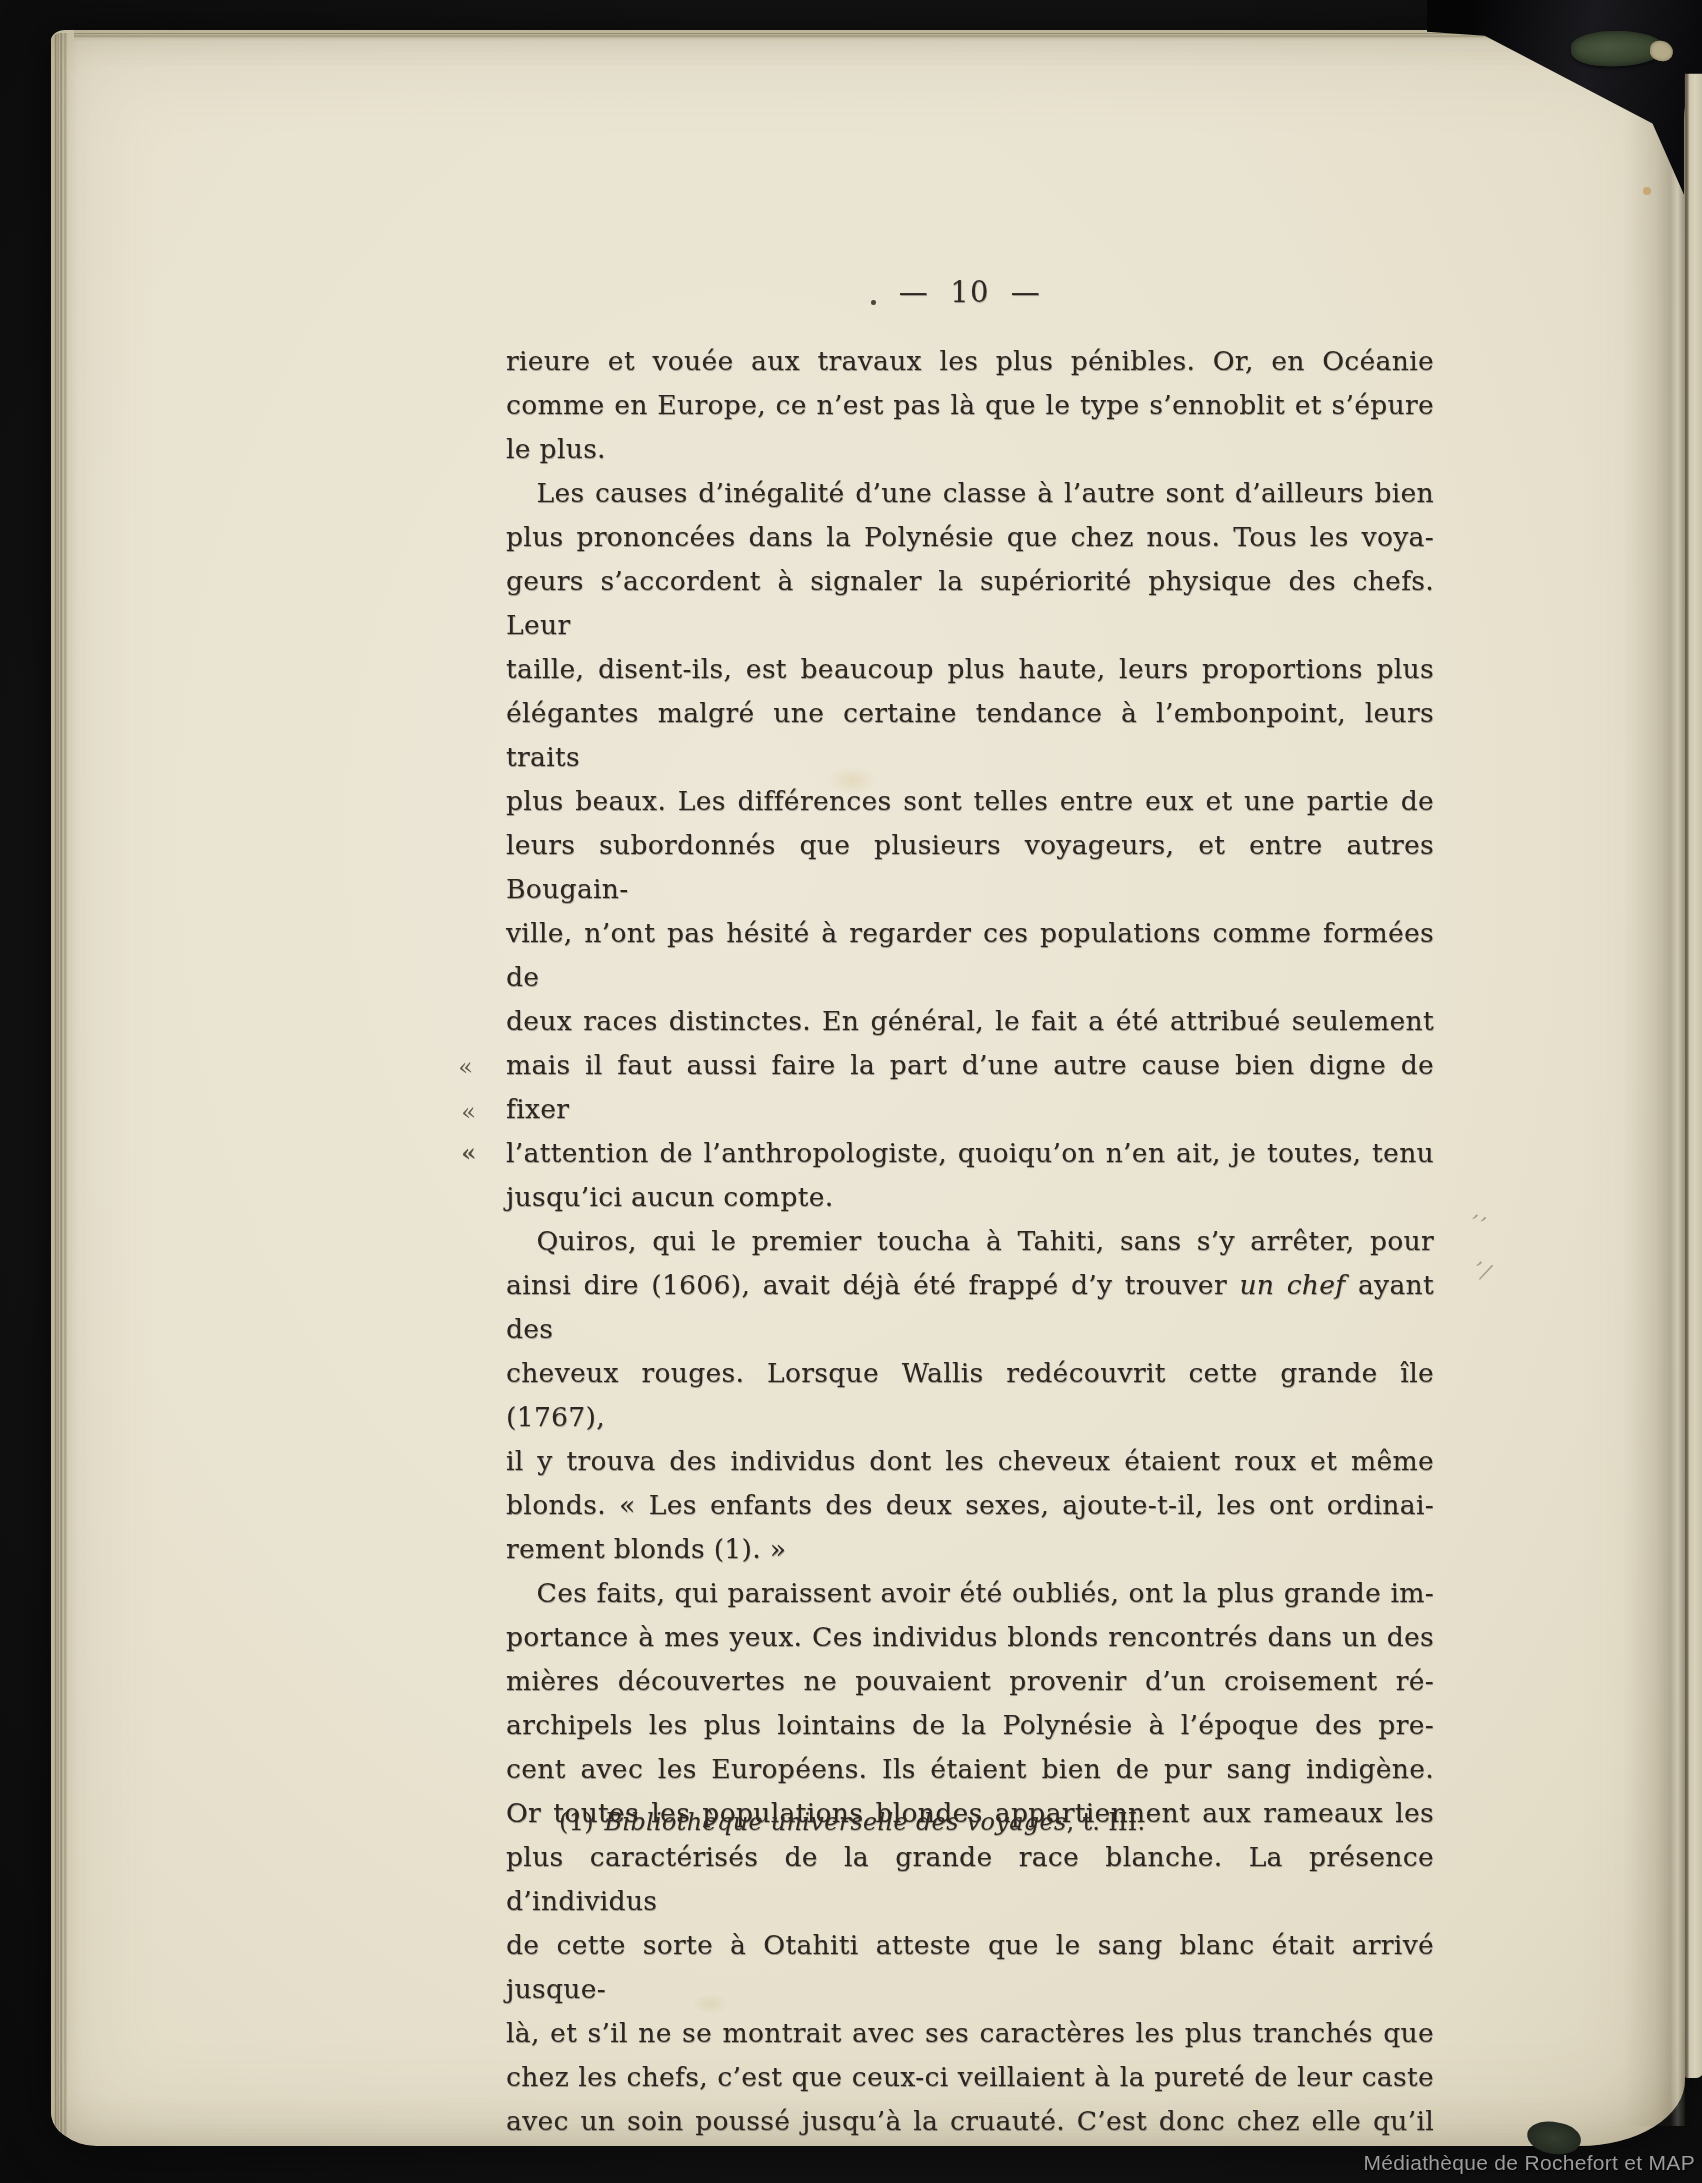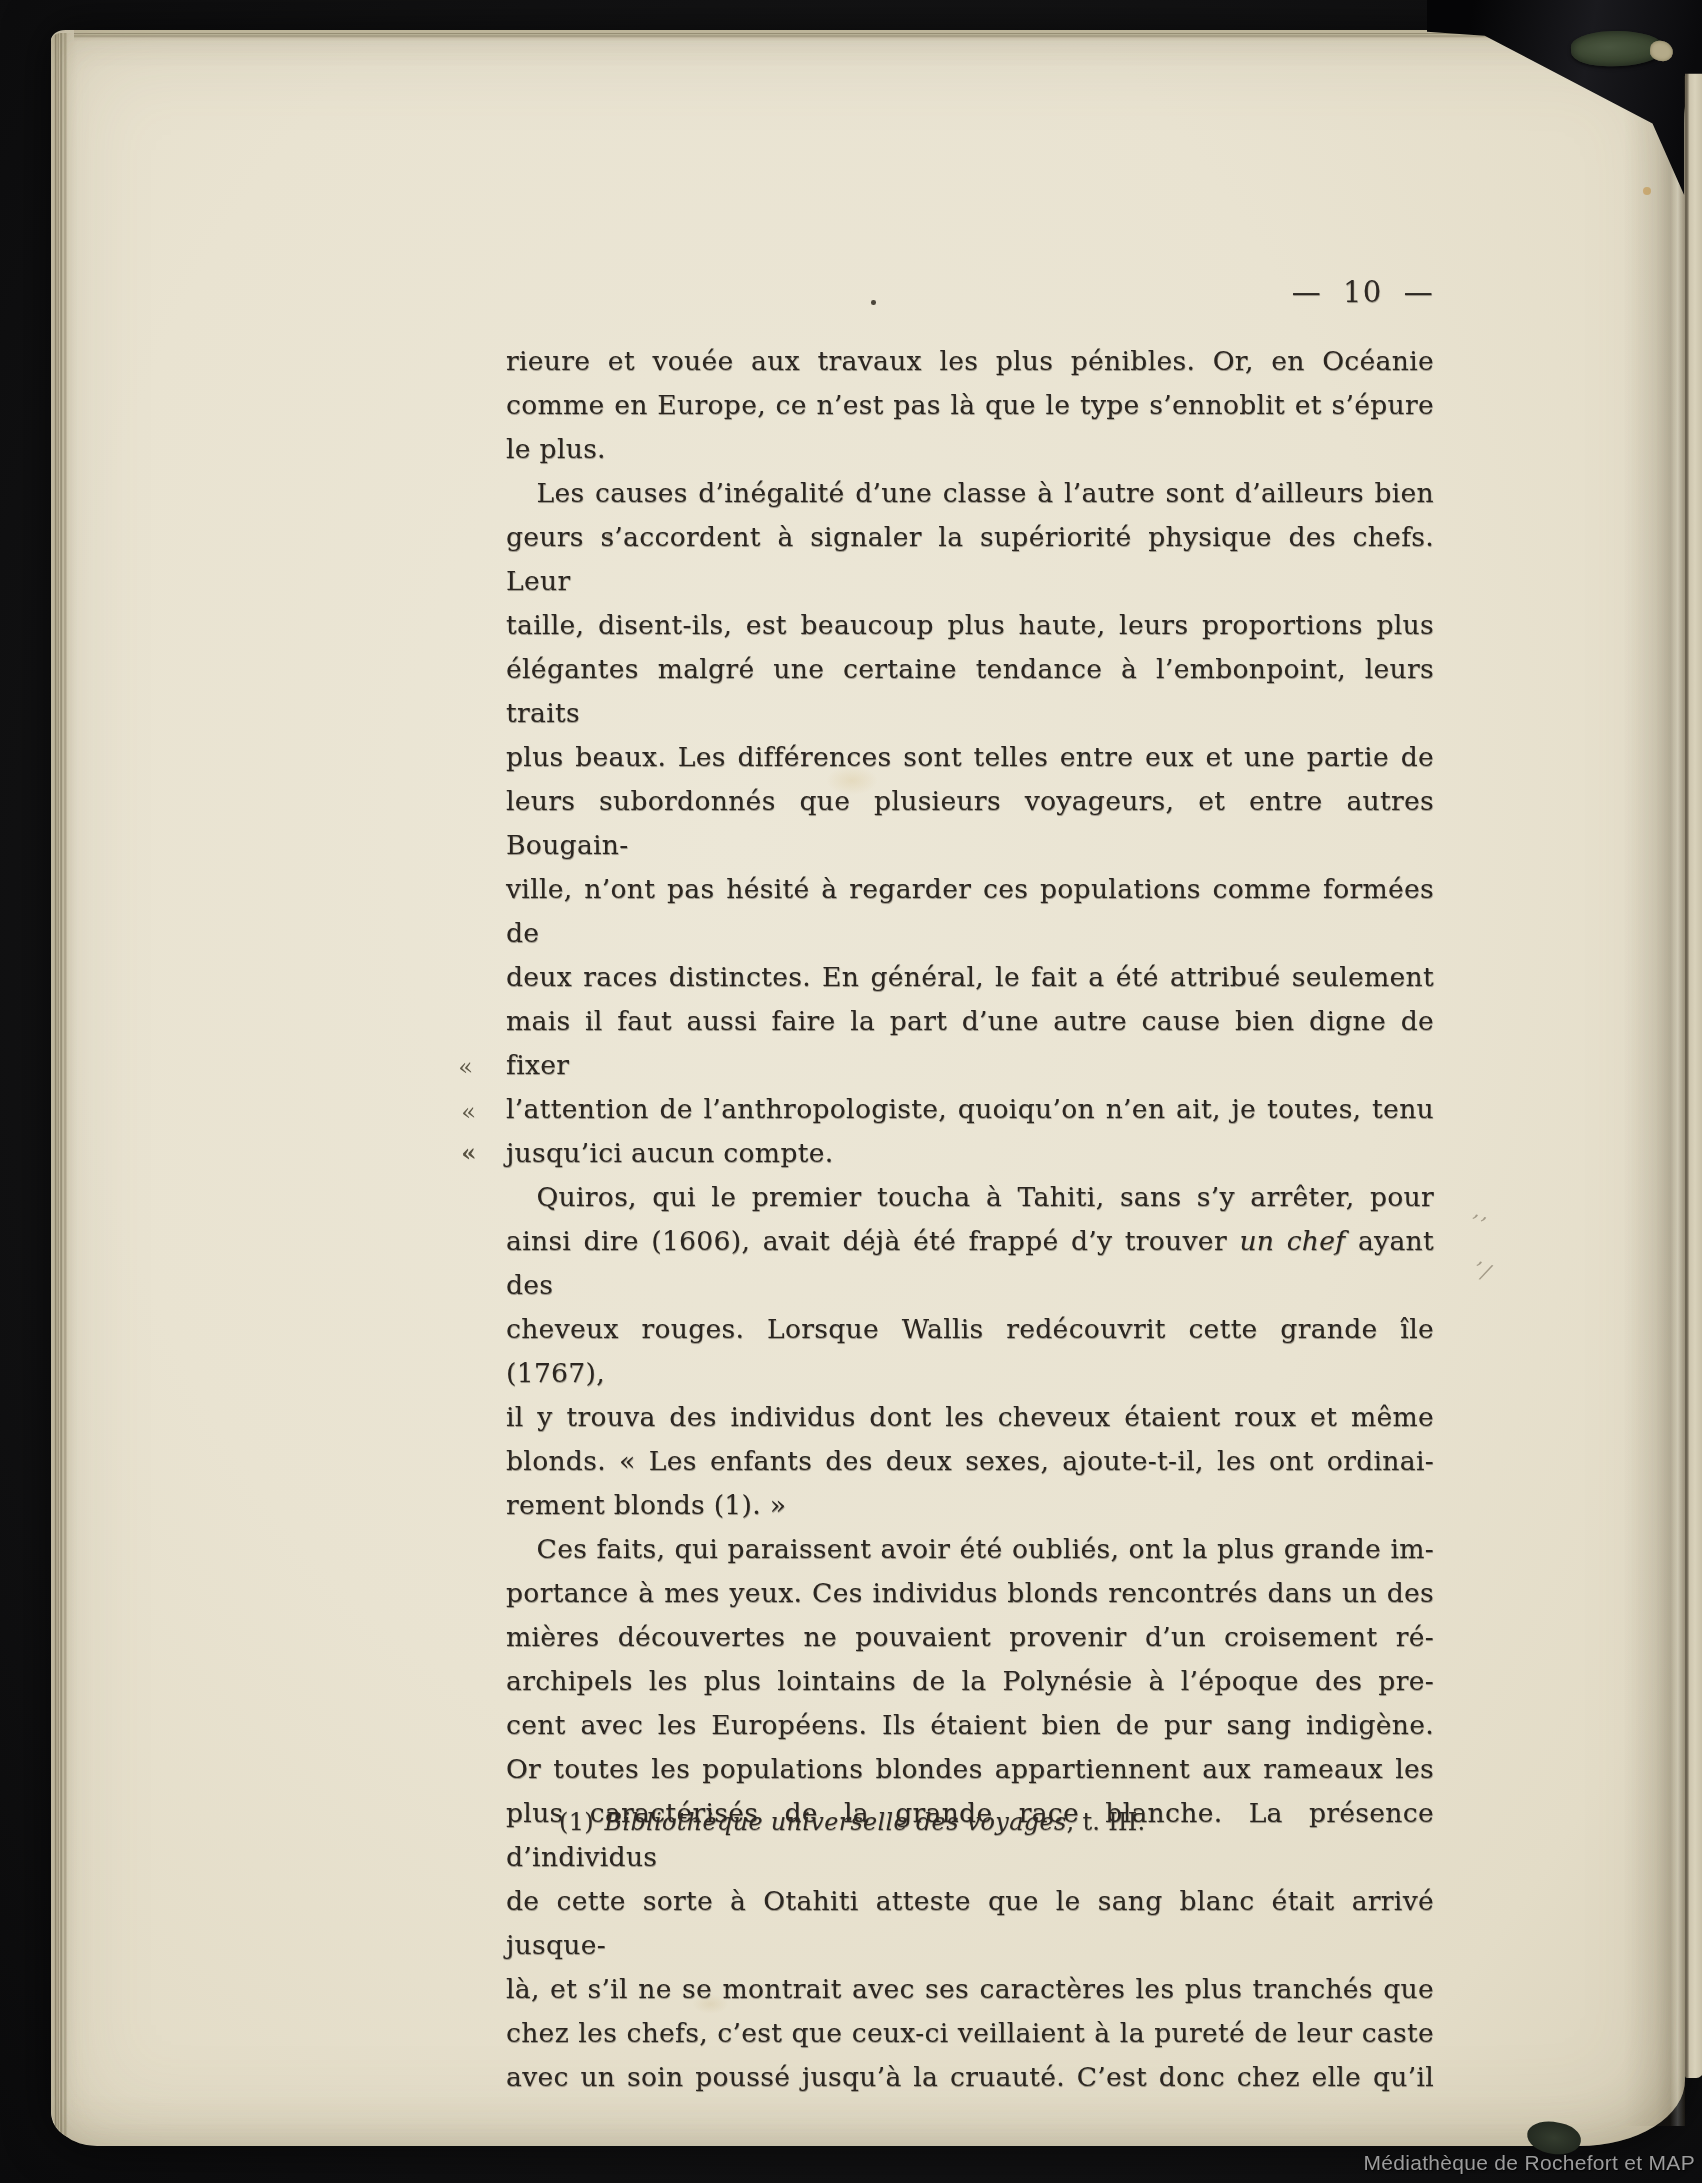--- a/index.html
+++ b/index.html
@@ -36,21 +36,21 @@
   .bottom-blob{position:absolute;left:1527px;top:2122px;width:54px;height:32px;
         background:radial-gradient(#343c2e,#232920 75%);border-radius:48% 52% 50% 55%;transform:rotate(7deg);}
   
   .spot{position:absolute;border-radius:50%;pointer-events:none;}
   .s1{left:1592px;top:157px;width:8px;height:8px;background:rgba(198,146,62,0.55);}
   .s2{left:775px;top:736px;width:52px;height:29px;background:radial-gradient(rgba(196,162,84,0.18),rgba(196,162,84,0) 70%);}
   .s3{left:641px;top:1964px;width:37px;height:20px;background:radial-gradient(rgba(180,148,80,0.15),rgba(180,148,80,0) 70%);}
   .s4{left:555px;top:504px;width:6px;height:6px;background:rgba(90,80,60,0.35);}
   .speck{position:absolute;left:871px;top:300px;width:4.6px;height:4.6px;border-radius:50%;background:#4c463b;}
   
-  .pagenum{position:absolute;left:506px;top:275px;width:928px;text-align:right;
+  .pagenum{position:absolute;left:506px;top:275px;width:928px;text-align:center;
         font-size:29px;color:#2e2924;letter-spacing:1.3px;word-spacing:10.6px;
         text-shadow:0.4px 0.5px 0.7px rgba(48,42,34,0.42);}
   .text-block{position:absolute;left:506px;top:339px;width:928px;color:#2b2621;
         font-size:26.6px;line-height:44px;letter-spacing:0.3px;
         text-shadow:0.4px 0.5px 0.7px rgba(48,42,34,0.45);}
   .line{min-height:44px;}
   .line.just{text-align:justify;text-align-last:justify;}
   .line.ind{text-indent:30.5px;}
   .text-block em,.footnote em{font-style:italic;}
   .footnote{position:absolute;left:517px;top:1808px;font-size:24px;color:#2e2924;
@@ -91,20 +91,21 @@
   <div class="bottom-blob"></div>
 
   <div class="speck"></div>
   <div class="pagenum">— 10 —</div>
 
   <div class="text-block">
       <div class="line just"><span>rieure et vouée aux travaux les plus pénibles. Or, en Océanie</span></div>
       <div class="line just"><span>comme en Europe, ce n’est pas là que le type s’ennoblit et s’épure</span></div>
       <div class="line"><span>le plus.</span></div>
       <div class="line ind just"><span>Les causes d’inégalité d’une classe à l’autre sont d’ailleurs bien</span></div>
+      <div class="line just"><span>plus prononcées dans la Polynésie que chez nous. Tous les voya-</span></div>
       <div class="line just"><span>geurs s’accordent à signaler la supériorité physique des chefs. Leur</span></div>
       <div class="line just"><span>taille, disent-ils, est beaucoup plus haute, leurs proportions plus</span></div>
       <div class="line just"><span>élégantes malgré une certaine tendance à l’embonpoint, leurs traits</span></div>
       <div class="line just"><span>plus beaux. Les différences sont telles entre eux et une partie de</span></div>
       <div class="line just"><span>leurs subordonnés que plusieurs voyageurs, et entre autres Bougain-</span></div>
       <div class="line just"><span>ville, n’ont pas hésité à regarder ces populations comme formées de</span></div>
       <div class="line just"><span>deux races distinctes. En général, le fait a été attribué seulement</span></div>
       <div class="line just"><span>mais il faut aussi faire la part d’une autre cause bien digne de fixer</span></div>
       <div class="line just"><span>l’attention de l’anthropologiste, quoiqu’on n’en ait, je toutes, tenu</span></div>
       <div class="line"><span>jusqu’ici aucun compte.</span></div>

